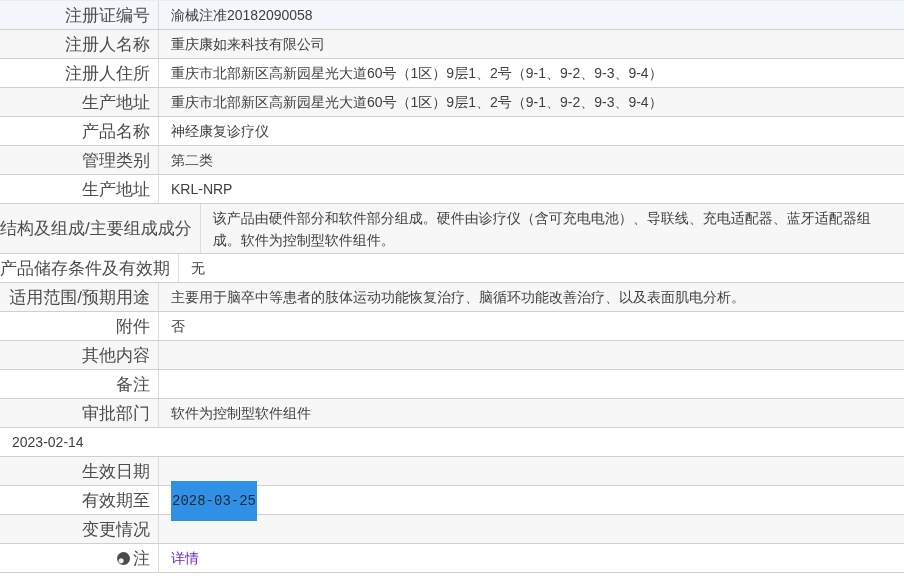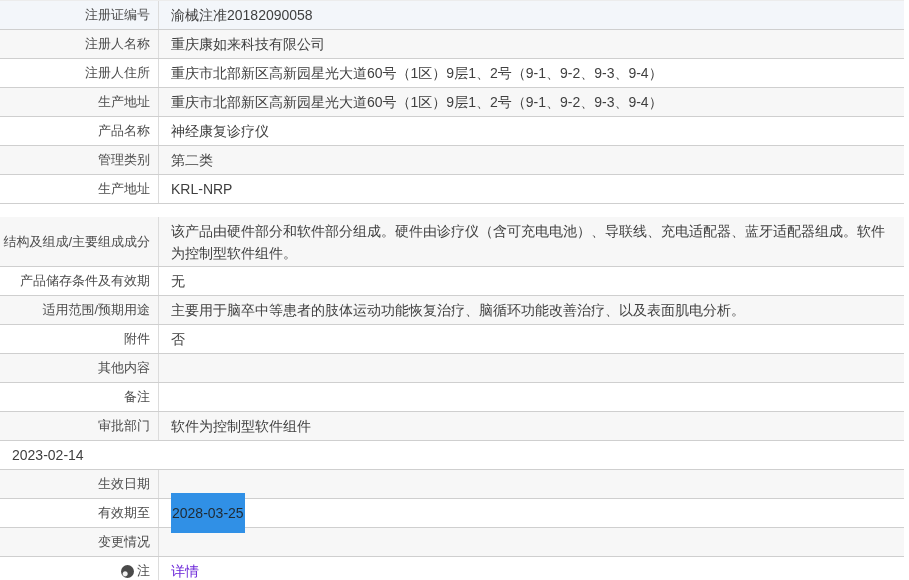--- a/index.html
+++ b/index.html
@@ -20,44 +20,45 @@
   .row {
     display: flex;
     align-items: center;
     height: 29px;
     box-sizing: border-box;
     border-bottom: 1px solid #cfcfcf;
     background: #ffffff;
   }
   .row:nth-child(even) { background: #f7f7f7; }
   .row:first-child { background: #f3f6fa; }
-  .row.tall { height: 50px; margin-top: 13px; }
+  .row.tall { height: 50px; }
   .label-cell {
     flex: 0 0 159px;
     box-sizing: border-box;
     align-self: stretch;
     display: flex;
     align-items: center;
     justify-content: flex-end;
     padding-right: 8px;
     border-right: 1px solid #dcdcdc;
     color: #4c4c4c;
-    font-size: 13px;
+    font-size: 17px;
     white-space: nowrap;
   }
   .value-cell {
     flex: 1;
     min-width: 0;
     padding: 0 14px 0 12px;
     line-height: 22px;
   }
   .selected {
     background: #3090e6;
     color: #1f2a33;
     padding: 12px 1px;
+    font-family: Liberation Mono, monospace;
   }
   a.link {
     color: #6d28d9;
     text-decoration: none;
     cursor: pointer;
   }
   .row-icon {
     width: 13px;
     height: 13px;
     border-radius: 50%;

